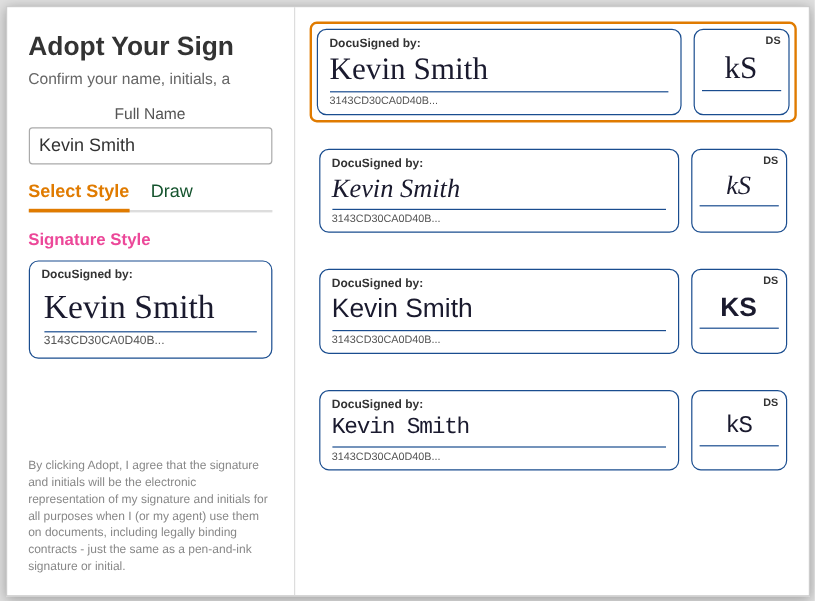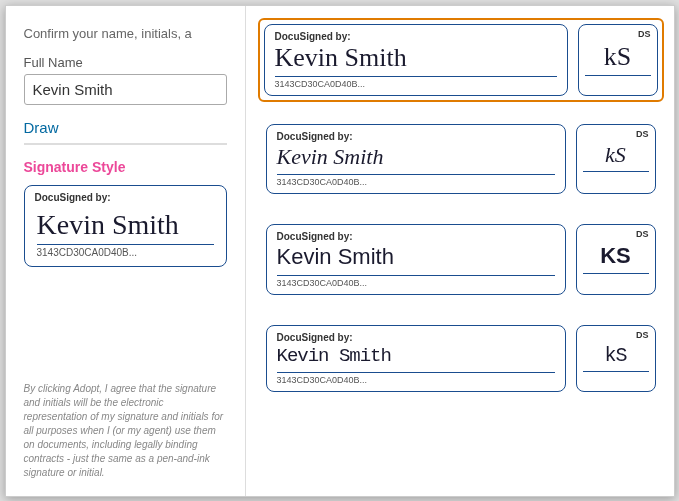--- a/index.html
+++ b/index.html
@@ -45,20 +45,21 @@
       font-size: 13px;
       color: #666;
       margin-bottom: 14px;
       white-space: nowrap;
       overflow: hidden;
     }
     .field-label {
       font-size: 13px;
       color: #555;
       margin-bottom: 4px;
+      text-align: center;
     }
     .name-input {
       width: 100%;
       border: 1px solid #aaa;
       border-radius: 3px;
       padding: 6px 8px;
       font-size: 15px;
       color: #333;
       margin-bottom: 14px;
       outline: none;
@@ -75,21 +76,21 @@
       cursor: pointer;
       border-bottom: 3px solid transparent;
       margin-bottom: -2px;
     }
     .tab.active {
       color: #e07b00;
       border-bottom: 3px solid #e07b00;
       font-weight: bold;
     }
     .tab.inactive {
-      color: #0369a1;
+      color: #14532d;
     }
     .sig-style-label {
       font-size: 14px;
       color: #ec4899;
       font-weight: bold;
       margin-bottom: 10px;
     }
     .sig-preview-box {
       border: 1px solid #1a4d8f;
       border-radius: 8px;
@@ -118,21 +119,20 @@
       color: #555;
       margin-top: 4px;
       border-top: 1px solid #1a4d8f;
       padding-top: 2px;
     }
     .disclaimer {
       font-size: 10px;
       color: #888;
       line-height: 1.4;
       margin-top: auto;
-      font-style: italic;
     }
 
     
     .right-panel {
       flex: 1;
       overflow-y: scroll;
       padding: 12px 10px 12px 12px;
       display: flex;
       flex-direction: column;
       gap: 14px;
@@ -258,26 +258,28 @@
       width: 100%;
       margin-top: 4px;
     }
   </style>
 </head>
 <body>
 
 <div class="modal-container">
 
   <div class="left-panel">
+    <div class="modal-title">Adopt Your Sign</div>
     <div class="modal-subtitle">Confirm your name, initials, a</div>
 
     <div class="field-label">Full Name</div>
     <input class="name-input" type="text" value="Kevin Smith" style="">
 
     <div class="tabs">
+      <div class="tab active">Select Style</div>
       <div class="tab inactive">Draw</div>
     </div>
 
     <div class="sig-style-label">Signature Style</div>
 
     <div class="sig-preview-box">
       <div class="ds-label">DocuSigned by:</div>
       <div class="sig-text">Kevin Smith</div>
       <div class="cert-id">3143CD30CA0D40B...</div>
     </div>

